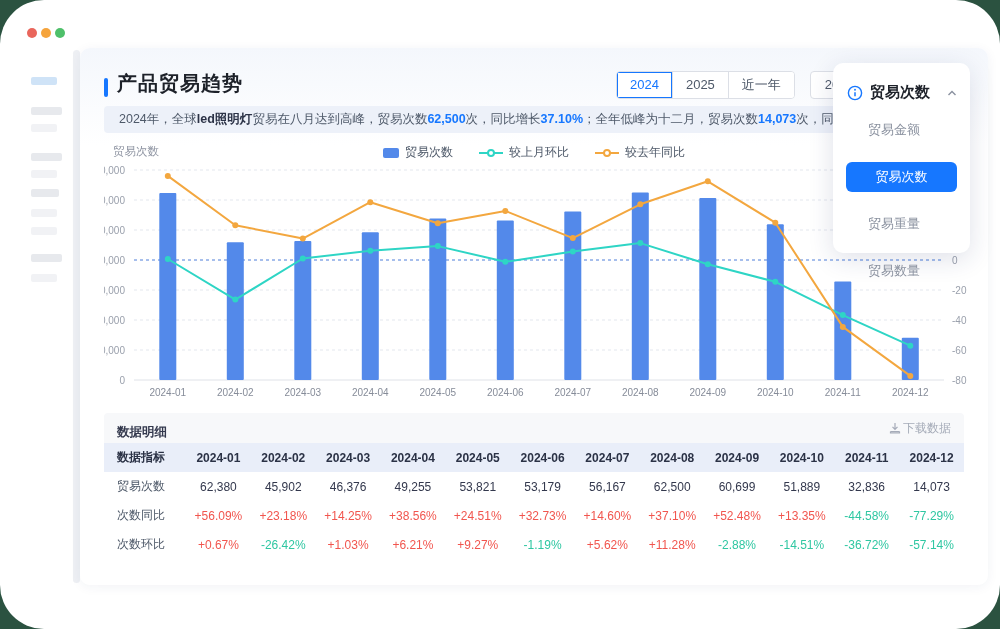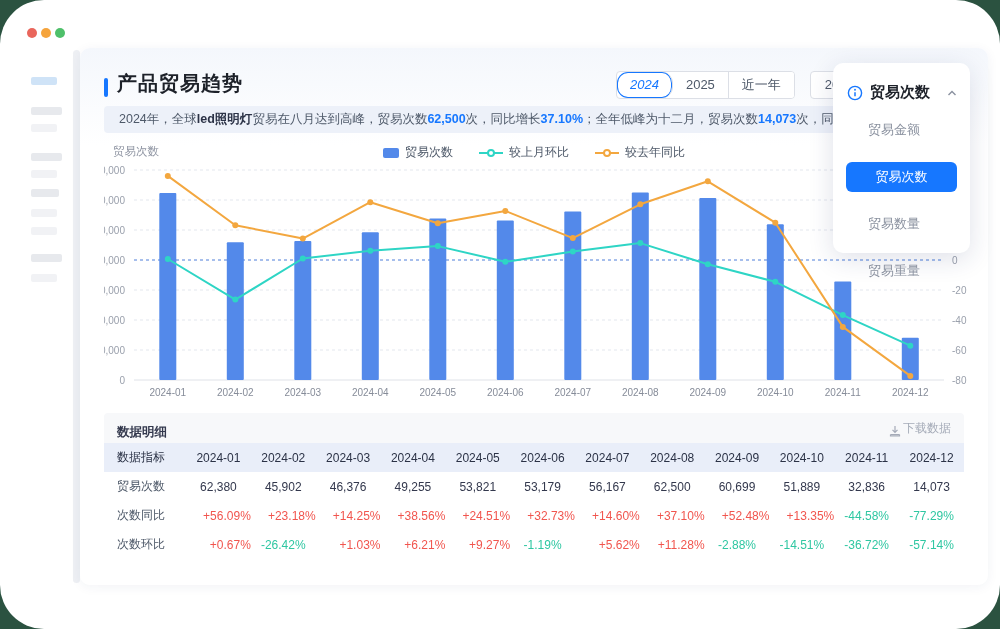--- a/index.html
+++ b/index.html
@@ -22,21 +22,21 @@
           border-radius:10px; box-shadow:0 2px 12px rgba(30,56,95,0.06); }
 
   .title-wrap { position:absolute; left:24px; top:22px; display:flex; align-items:flex-end; gap:9px; }
   .accent { width:4px; height:19px; background:#1677ff; border-radius:2px; }
   .page-title { font-size:20px; font-weight:bold; color:#1d2129; letter-spacing:1px; }
 
   .controls { position:absolute; left:536px; top:23px; display:flex; gap:15px; }
   .seg { display:flex; border:1px solid #dcdfe6; border-radius:4px; background:#fff; overflow:hidden; }
   .seg-cell { padding:5px 13px; font-size:13px; color:#4e5969; border-right:1px solid #dcdfe6; cursor:pointer; background:#fff; line-height:16px; }
   .seg-cell:last-child { border-right:none; }
-  .seg-cell.active { color:#1677ff; box-shadow:inset 0 0 0 1px #1677ff; border-radius:11px;font-style:italic; }
+  .seg-cell.active { color:#1677ff; box-shadow:inset 0 0 0 1px #1677ff; border-radius:0; }
   .range { display:flex; align-items:center; gap:10px; border:1px solid #dcdfe6; border-radius:4px; padding:5px 14px; font-size:13px; color:#4e5969; background:#fff; line-height:16px; }
   .range .arrow { color:#b4bac6; }
 
   .summary { position:absolute; left:24px; top:58px; width:860px; height:27px; background:#edf1f9; border-radius:4px;
              font-size:12.5px; color:#4e5969; line-height:27px; padding:0 15px; white-space:nowrap; overflow:hidden; }
   .summary .strong { font-weight:bold; color:#2b3246; }
   .summary .blue { font-weight:bold; color:#1677ff; }
 
   .chart-top { position:absolute; left:0; top:96px; width:908px; height:18px; }
   .axis-title { position:absolute; left:33px; top:0; font-size:11.5px; color:#8d93a1; }
@@ -45,28 +45,28 @@
   .lg-bar { width:16px; height:10px; border-radius:2px; display:inline-block; }
 
   .chart-svg { position:absolute; left:24px; top:108px; }
   .tick { font-size:10px; fill:#9aa0ac; font-family:"Liberation Sans","DejaVu Sans",sans-serif; }
   .xtick { font-size:10px; fill:#868c99; font-family:"Liberation Sans","DejaVu Sans",sans-serif; }
 
   
   .tableblock { position:absolute; left:24px; top:365px; width:860px; }
   .tbar { height:30px; background:#f7f8fa; border-radius:4px 4px 0 0; display:flex; align-items:center; justify-content:space-between; padding:0 13px; }
   .tbar-title { font-size:12.5px; color:#33384d; font-weight:bold;margin-top:8px; }
-  .dl { display:flex; align-items:flex-end; gap:2px; font-size:12px; color:#a5abb8; cursor:pointer; }
+  .dl { display:flex; align-items:center; gap:2px; font-size:12px; color:#a5abb8; cursor:pointer; }
   table { width:100%; border-collapse:collapse; table-layout:fixed; }
   th,td { font-size:12px; height:29px; text-align:center; overflow:hidden; white-space:nowrap; }
-  thead th { background:#e9eef9; color:#2b3246; font-weight:normal; }
+  thead th { background:#e9eef9; color:#2b3246; font-weight:bold; }
   th:first-child,td:first-child { width:82px; text-align:left; padding-left:13px; }
   td { color:#33384d; background:#fff; }
   td.lbl { color:#4e5969; }
-  td.pos { color:#f1554e;text-align:right; }
+  td.pos { color:#f1554e; }
   td.neg { color:#2fc7a2;margin-top:13px; }
 
   
   .dropdown { position:absolute; left:833px; top:63px; width:137px; height:190px; background:#fff; border-radius:10px;
               box-shadow:0 6px 26px rgba(26,46,96,0.14); z-index:50; }
   .dd-head { position:absolute; left:14px; right:12px; top:20px; display:flex; align-items:center; gap:7px; }
   .dd-label { font-size:15px; font-weight:bold; color:#1d2129; flex:1; }
   .dd-items { position:absolute; left:13px; top:52px; width:111px; }
   .dd-item { height:30px; line-height:30px; font-size:13px; color:#8a919f; padding-left:22px; margin-bottom:17px; cursor:pointer; border-radius:6px; }
   .dd-item.selected { background:#1677ff; color:#fff; text-align:center; padding-left:0; }
@@ -307,19 +307,19 @@
           <circle cx="8" cy="4.8" r="0.95" fill="#1677ff"></circle>
         </svg>
         <span class="dd-label">贸易次数</span>
         <svg width="12" height="12" viewBox="0 0 12 12">
           <polyline points="2.5,8 6,4.5 9.5,8" fill="none" stroke="#8a919f" stroke-width="1.4"></polyline>
         </svg>
       </div>
       <div class="dd-items" id="dd-items">
           <div class="dd-item">贸易金额</div>
           <div class="dd-item selected">贸易次数</div>
+          <div class="dd-item">贸易重量</div>
           <div class="dd-item">贸易数量</div>
-          <div class="dd-item">贸易重量</div>
         </div>
     </div>
 
   </div>
 </div>
 
 </body></html>

